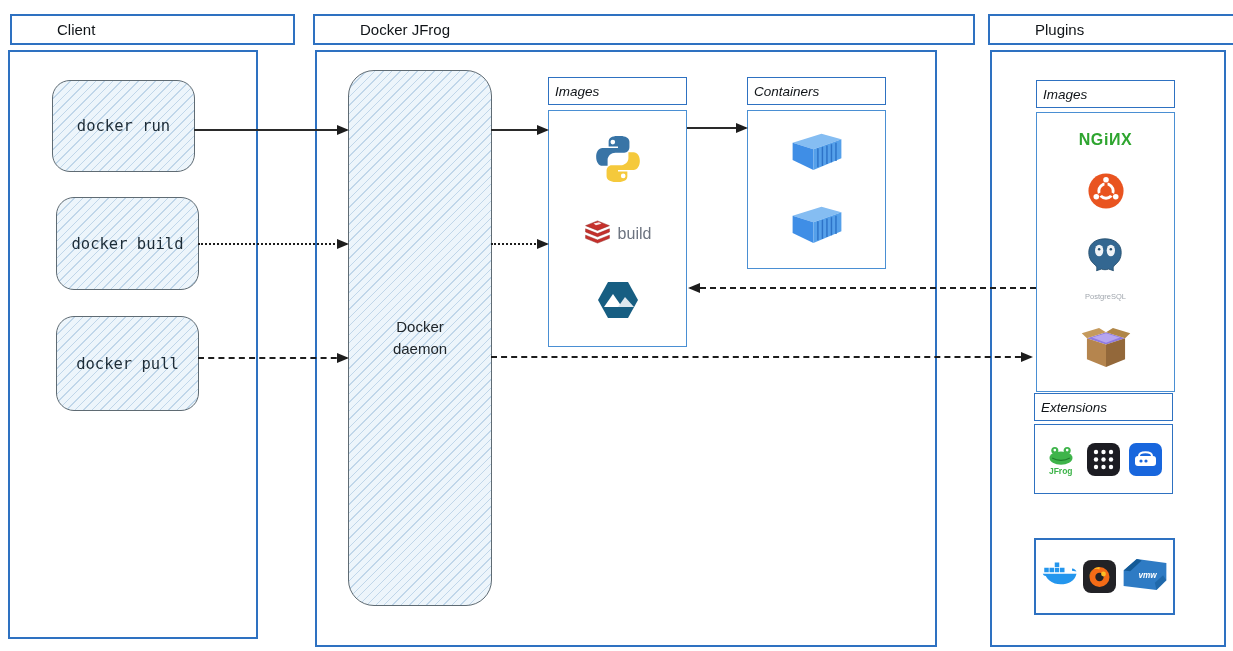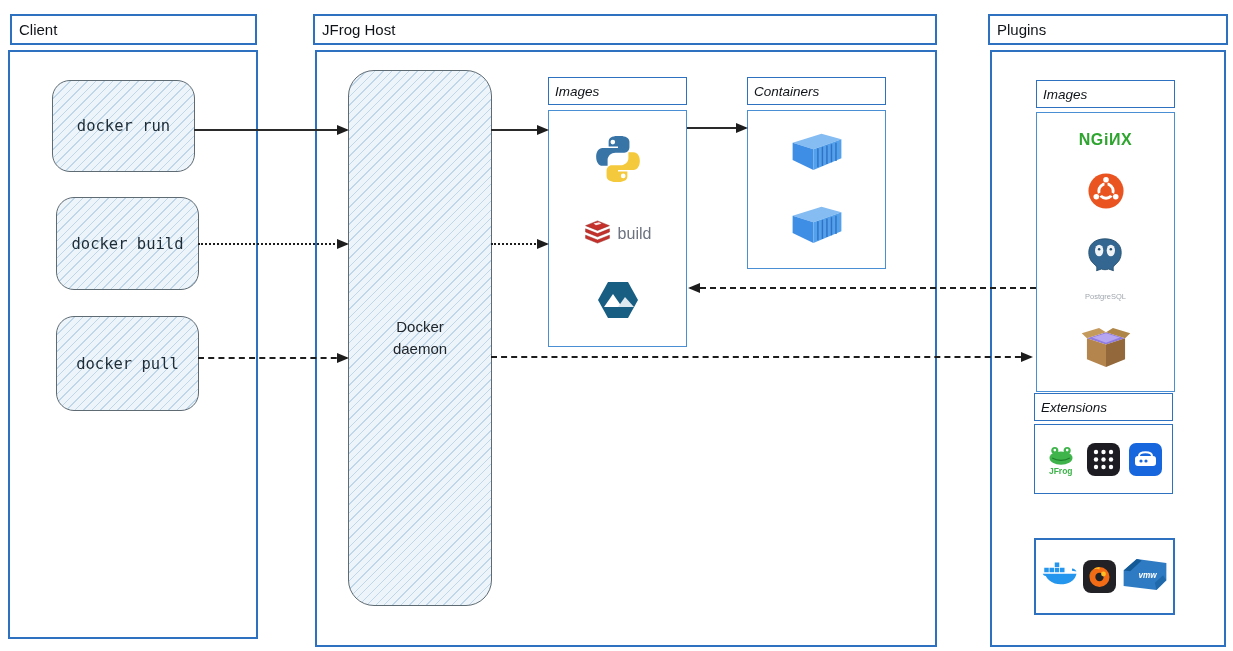--- a/index.html
+++ b/index.html
@@ -1,19 +1,19 @@
 <!DOCTYPE html>
 <html><head>
 <meta charset="utf-8">
 <style>
   html,body{margin:0;padding:0;background:#fff;}
   #canvas{position:relative;width:1233px;height:651px;background:#fff;
           font-family:"Liberation Sans",sans-serif;color:#111;overflow:hidden;}
 
-  .hdr{position:absolute;border:2px solid #2e71c1;background:#fff;display:flex;align-items:center;}
+  .hdr{position:absolute;border:2px solid #2e71c1;background:#fff;display:flex;align-items:center;padding-left:38px;}
   .hdr span{padding-left:7px;font-size:15px;color:#101418;}
   .big-box{position:absolute;border:2px solid #2e71c1;background:#fff;}
 
   .panel-hdr{position:absolute;border:1.6px solid #2e71c1;background:#fff;display:flex;align-items:center;font-style:italic;}
   .panel-hdr span{padding-left:6px;font-size:13.5px;color:#101418;}
   .panel-body{position:absolute;border:1.6px solid #4a8fd3;background:#fff;display:flex;}
 
   .sketch{border:1.6px solid #5f6b73;background-color:#edf5fb;
     background-image:repeating-linear-gradient(135deg,rgba(124,168,207,.40) 0px,rgba(124,168,207,.40) 1px,transparent 1px,transparent 6px);}
   .cmd{position:absolute;border-radius:18px;display:flex;align-items:center;justify-content:center;
@@ -57,21 +57,21 @@
     <span>docker build</span>
   </div>
   <div class="cmd sketch" style="left:52px;top:80px;width:141px;height:90px;">
     <span>docker run</span>
   </div>
   <div class="cmd sketch" style="left:56px;top:316px;width:141px;height:93px;">
     <span>docker pull</span>
   </div>
 
   <div class="hdr" style="left:313px;top:14px;width:620px;height:27px;">
-    <span>JFrog Host</span>
+    <span>Docker JFrog</span>
   </div>
   <div class="big-box" style="left:315px;top:50px;width:618px;height:593px;"></div>
 
   <div class="daemon sketch" style="left:348px;top:70px;width:142px;height:534px;">
     <div class="lbl">
         <i>Docker daemon</i>
       </div>
   </div>
 
   <div class="panel-hdr" style="left:548px;top:77px;width:137px;height:26px;">

